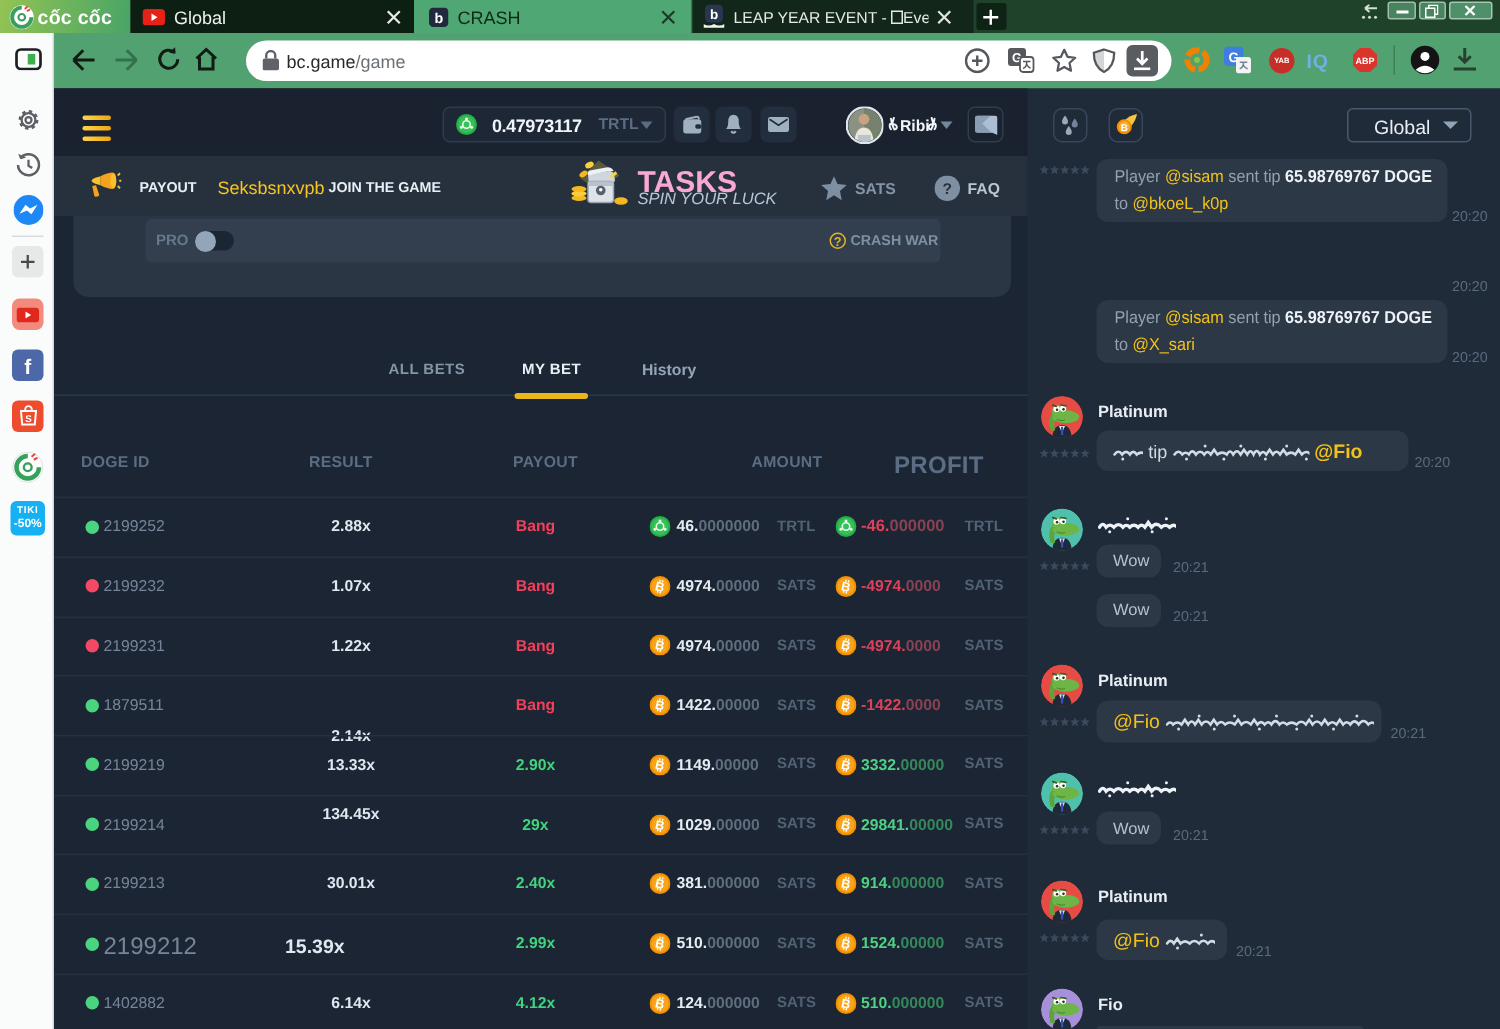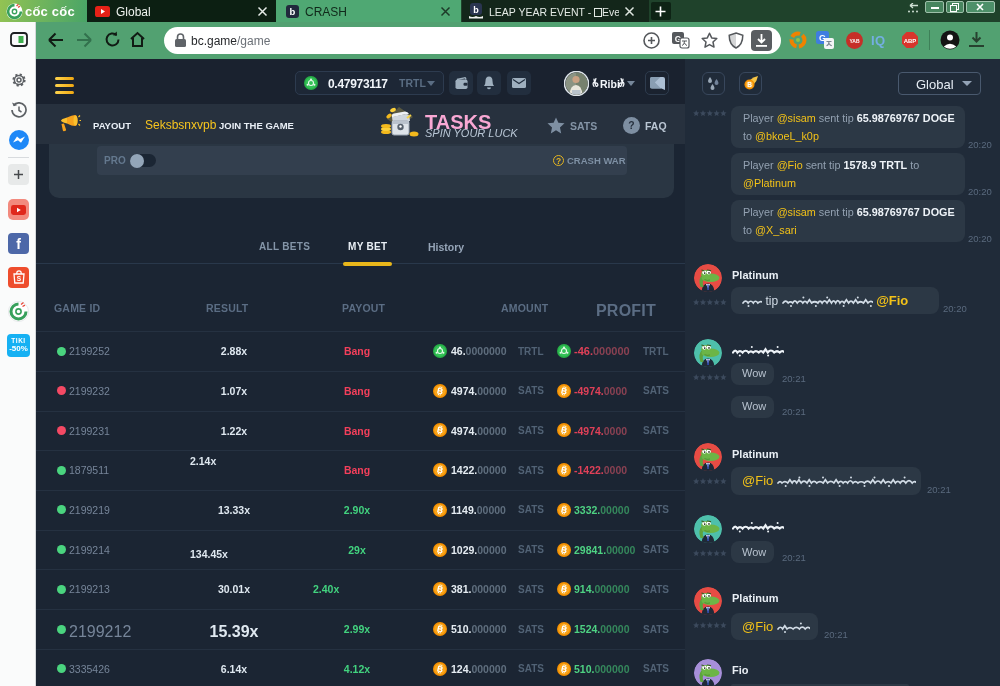--- a/index.html
+++ b/index.html
@@ -286,21 +286,21 @@
 <div class="abs b" style="left:104px;top:155px;font-size:10px;color:#64788e">PRO</div>
 <div class="abs" style="left:130px;top:154px;width:26px;height:13px;background:#1b2634;border-radius:7px"></div>
 <div class="abs" style="left:130px;top:153.5px;width:14px;height:14px;background:#93a5b8;border-radius:50%"></div>
 <div class="abs" style="left:553px;top:154.5px;width:11px;height:11px;border:1.3px solid #e3b421;border-radius:50%;color:#e3b421;font-size:8.5px;font-weight:bold;text-align:center;line-height:11px">?</div>
 <div class="abs b" style="left:567px;top:155px;font-size:9.5px;color:#7e90a4">CRASH WAR</div>
 <div class="abs b" style="left:259px;top:241px;font-size:10px;color:#8495a8;letter-spacing:.3px">ALL BETS</div>
 <div class="abs b" style="left:348px;top:241px;font-size:10px;color:#e9eff5;letter-spacing:.3px">MY BET</div>
 <div class="abs b" style="left:428px;top:240.5px;font-size:10.5px;color:#96a5b8">History</div>
 <div class="abs" style="left:36px;top:263px;width:649px;height:1px;background:#29384b"></div>
 <div class="abs" style="left:343px;top:262px;width:49px;height:3.5px;background:#e9b71b;border-radius:2px"></div>
-<div class="abs b" style="left:54px;top:301.5px;font-size:10.5px;color:#5b6d84;letter-spacing:.2px">GAME ID</div>
+<div class="abs b" style="left:54px;top:301.5px;font-size:10.5px;color:#5b6d84;letter-spacing:.2px">DOGE ID</div>
 <div class="abs b" style="left:206px;top:301.5px;font-size:10.5px;color:#5b6d84;letter-spacing:.2px">RESULT</div>
 <div class="abs b" style="left:342px;top:301.5px;font-size:10.5px;color:#5b6d84;letter-spacing:.2px">PAYOUT</div>
 <div class="abs b" style="left:501px;top:301.5px;font-size:10.5px;color:#5b6d84;letter-spacing:.2px">AMOUNT</div>
 <div class="abs b" style="left:596px;top:301.5px;font-size:16px;color:#5b6d84;letter-spacing:.2px">PROFIT</div>
 <div class="abs" style="left:36px;top:331.2px;width:649px;height:1px;background:#253141"></div>
 <div class="abs" style="left:56.5px;top:346.6px;width:9px;height:9px;border-radius:50%;background:#4ad47f"></div>
 <div class="abs" style="left:69px;top:345.1px;font-size:10.5px;color:#768599">2199252</div>
 <div class="abs b" style="left:190px;top:345.1px;width:88px;text-align:center;font-size:10.5px;color:#dfe8f0">2.88x</div>
 <div class="abs b" style="left:313px;top:345.1px;width:88px;text-align:center;font-size:10.5px;color:#f43f5b">Bang</div>
 <svg style="position:absolute;left:433px;top:344.05px" width="14" height="14" viewBox="0 0 14 14">
@@ -369,21 +369,21 @@
 <g transform="rotate(12 7 7)">
         <text x="7" y="10" font-family="Liberation Sans" font-size="8.4" font-weight="bold" fill="#fff" text-anchor="middle">B</text>
 <path d="M6.2 2.6 V4 M8 2.6 V4 M6.2 10 V11.4 M8 10 V11.4" stroke="#fff" stroke-width="0.9"></path>
       </g>
     </svg>
 <div class="abs b" style="left:574px;top:424.5px;font-size:10.5px;color:#e04058">-4974.<span style="color:#8a4152">0000</span></div>
 <div class="abs b" style="left:643px;top:425.0px;font-size:10px;color:#516275">SATS</div>
 <div class="abs" style="left:36px;top:450.3px;width:649px;height:1px;background:#253141"></div>
 <div class="abs" style="left:56.5px;top:465.7px;width:9px;height:9px;border-radius:50%;background:#4ad47f"></div>
 <div class="abs" style="left:69px;top:464.2px;font-size:10.5px;color:#768599">1879511</div>
-<div class="abs b" style="left:190px;top:455px;width:88px;font-size:10.5px;color:#dfe8f0">2.14x</div>
+<div class="abs b" style="left:190px;top:485px;width:88px;text-align:center;font-size:10.5px;color:#dfe8f0">2.14x</div>
 <div class="abs b" style="left:313px;top:464.2px;width:88px;text-align:center;font-size:10.5px;color:#f43f5b">Bang</div>
 <svg style="position:absolute;left:433px;top:463.15000000000003px" width="14" height="14" viewBox="0 0 14 14">
 <circle cx="7" cy="7" r="7" fill="#f59000"></circle>
       <circle cx="7" cy="7" r="5.6" fill="#f8a51b"></circle>
 <g transform="rotate(12 7 7)">
         <text x="7" y="10" font-family="Liberation Sans" font-size="8.4" font-weight="bold" fill="#fff" text-anchor="middle">B</text>
 <path d="M6.2 2.6 V4 M8 2.6 V4 M6.2 10 V11.4 M8 10 V11.4" stroke="#fff" stroke-width="0.9"></path>
       </g>
     </svg>
 <div class="abs b" style="left:451px;top:464.2px;font-size:10.5px;color:#e5ecf2">1422.<span style="color:#5f6e7e">00000</span></div>
@@ -419,21 +419,21 @@
 <g transform="rotate(12 7 7)">
         <text x="7" y="10" font-family="Liberation Sans" font-size="8.4" font-weight="bold" fill="#fff" text-anchor="middle">B</text>
 <path d="M6.2 2.6 V4 M8 2.6 V4 M6.2 10 V11.4 M8 10 V11.4" stroke="#fff" stroke-width="0.9"></path>
       </g>
     </svg>
 <div class="abs b" style="left:574px;top:503.9px;font-size:10.5px;color:#4ed283">3332.<span style="color:#35885c">00000</span></div>
 <div class="abs b" style="left:643px;top:504.4px;font-size:10px;color:#516275">SATS</div>
 <div class="abs" style="left:36px;top:529.7px;width:649px;height:1px;background:#253141"></div>
 <div class="abs" style="left:56.5px;top:545.1px;width:9px;height:9px;border-radius:50%;background:#4ad47f"></div>
 <div class="abs" style="left:69px;top:543.6px;font-size:10.5px;color:#768599">2199214</div>
-<div class="abs b" style="left:190px;top:548px;width:88px;text-align:left;font-size:10.5px;color:#dfe8f0">134.45x</div>
+<div class="abs b" style="left:190px;top:537px;width:88px;text-align:center;font-size:10.5px;color:#dfe8f0">134.45x</div>
 <div class="abs b" style="left:313px;top:543.6px;width:88px;text-align:center;font-size:10.5px;color:#42d37f">29x</div>
 <svg style="position:absolute;left:433px;top:542.5500000000001px" width="14" height="14" viewBox="0 0 14 14">
 <circle cx="7" cy="7" r="7" fill="#f59000"></circle>
       <circle cx="7" cy="7" r="5.6" fill="#f8a51b"></circle>
 <g transform="rotate(12 7 7)">
         <text x="7" y="10" font-family="Liberation Sans" font-size="8.4" font-weight="bold" fill="#fff" text-anchor="middle">B</text>
 <path d="M6.2 2.6 V4 M8 2.6 V4 M6.2 10 V11.4 M8 10 V11.4" stroke="#fff" stroke-width="0.9"></path>
       </g>
     </svg>
 <div class="abs b" style="left:451px;top:543.6px;font-size:10.5px;color:#e5ecf2">1029.<span style="color:#5f6e7e">00000</span></div>
@@ -445,21 +445,21 @@
         <text x="7" y="10" font-family="Liberation Sans" font-size="8.4" font-weight="bold" fill="#fff" text-anchor="middle">B</text>
 <path d="M6.2 2.6 V4 M8 2.6 V4 M6.2 10 V11.4 M8 10 V11.4" stroke="#fff" stroke-width="0.9"></path>
       </g>
     </svg>
 <div class="abs b" style="left:574px;top:543.6px;font-size:10.5px;color:#4ed283">29841.<span style="color:#35885c">00000</span></div>
 <div class="abs b" style="left:643px;top:544.1px;font-size:10px;color:#516275">SATS</div>
 <div class="abs" style="left:36px;top:569.4px;width:649px;height:1px;background:#253141"></div>
 <div class="abs" style="left:56.5px;top:584.8px;width:9px;height:9px;border-radius:50%;background:#4ad47f"></div>
 <div class="abs" style="left:69px;top:583.2px;font-size:10.5px;color:#768599">2199213</div>
 <div class="abs b" style="left:190px;top:583.2px;width:88px;text-align:center;font-size:10.5px;color:#dfe8f0">30.01x</div>
-<div class="abs b" style="left:313px;top:583.2px;width:88px;text-align:left;font-size:10.5px;color:#42d37f">2.40x</div>
+<div class="abs b" style="left:313px;top:583.2px;width:88px;text-align:center;font-size:10.5px;color:#42d37f">2.40x</div>
 <svg style="position:absolute;left:433px;top:582.25px" width="14" height="14" viewBox="0 0 14 14">
 <circle cx="7" cy="7" r="7" fill="#f59000"></circle>
       <circle cx="7" cy="7" r="5.6" fill="#f8a51b"></circle>
 <g transform="rotate(12 7 7)">
         <text x="7" y="10" font-family="Liberation Sans" font-size="8.4" font-weight="bold" fill="#fff" text-anchor="middle">B</text>
 <path d="M6.2 2.6 V4 M8 2.6 V4 M6.2 10 V11.4 M8 10 V11.4" stroke="#fff" stroke-width="0.9"></path>
       </g>
     </svg>
 <div class="abs b" style="left:451px;top:583.2px;font-size:10.5px;color:#e5ecf2">381.<span style="color:#5f6e7e">000000</span></div>
 <div class="abs b" style="left:518px;top:583.8px;font-size:10px;color:#516275">SATS</div>
@@ -469,21 +469,21 @@
 <g transform="rotate(12 7 7)">
         <text x="7" y="10" font-family="Liberation Sans" font-size="8.4" font-weight="bold" fill="#fff" text-anchor="middle">B</text>
 <path d="M6.2 2.6 V4 M8 2.6 V4 M6.2 10 V11.4 M8 10 V11.4" stroke="#fff" stroke-width="0.9"></path>
       </g>
     </svg>
 <div class="abs b" style="left:574px;top:583.2px;font-size:10.5px;color:#4ed283">914.<span style="color:#35885c">000000</span></div>
 <div class="abs b" style="left:643px;top:583.8px;font-size:10px;color:#516275">SATS</div>
 <div class="abs" style="left:36px;top:609.1px;width:649px;height:1px;background:#253141"></div>
 <div class="abs" style="left:56.5px;top:624.5px;width:9px;height:9px;border-radius:50%;background:#4ad47f"></div>
 <div class="abs" style="left:69px;top:623.0px;font-size:16px;color:#768599">2199212</div>
-<div class="abs b" style="left:190px;top:623.0px;width:88px;text-align:center;font-size:16px;color:#dfe8f0">15.39x</div>
+<div class="abs b" style="left:190px;top:623.0px;width:88px;text-align:left;font-size:13px;color:#dfe8f0">15.39x</div>
 <div class="abs b" style="left:313px;top:623.0px;width:88px;text-align:center;font-size:10.5px;color:#42d37f">2.99x</div>
 <svg style="position:absolute;left:433px;top:621.95px" width="14" height="14" viewBox="0 0 14 14">
 <circle cx="7" cy="7" r="7" fill="#f59000"></circle>
       <circle cx="7" cy="7" r="5.6" fill="#f8a51b"></circle>
 <g transform="rotate(12 7 7)">
         <text x="7" y="10" font-family="Liberation Sans" font-size="8.4" font-weight="bold" fill="#fff" text-anchor="middle">B</text>
 <path d="M6.2 2.6 V4 M8 2.6 V4 M6.2 10 V11.4 M8 10 V11.4" stroke="#fff" stroke-width="0.9"></path>
       </g>
     </svg>
 <div class="abs b" style="left:451px;top:623.0px;font-size:10.5px;color:#e5ecf2">510.<span style="color:#5f6e7e">000000</span></div>
@@ -493,21 +493,21 @@
       <circle cx="7" cy="7" r="5.6" fill="#f8a51b"></circle>
 <g transform="rotate(12 7 7)">
         <text x="7" y="10" font-family="Liberation Sans" font-size="8.4" font-weight="bold" fill="#fff" text-anchor="middle">B</text>
 <path d="M6.2 2.6 V4 M8 2.6 V4 M6.2 10 V11.4 M8 10 V11.4" stroke="#fff" stroke-width="0.9"></path>
       </g>
     </svg>
 <div class="abs b" style="left:574px;top:623.0px;font-size:10.5px;color:#4ed283">1524.<span style="color:#35885c">00000</span></div>
 <div class="abs b" style="left:643px;top:623.5px;font-size:10px;color:#516275">SATS</div>
 <div class="abs" style="left:36px;top:648.8px;width:649px;height:1px;background:#253141"></div>
 <div class="abs" style="left:56.5px;top:664.1px;width:9px;height:9px;border-radius:50%;background:#4ad47f"></div>
-<div class="abs" style="left:69px;top:662.6px;font-size:10.5px;color:#768599">3335426</div>
+<div class="abs" style="left:69px;top:662.6px;font-size:10.5px;color:#768599">1402882</div>
 <div class="abs b" style="left:190px;top:662.6px;width:88px;text-align:center;font-size:10.5px;color:#dfe8f0">6.14x</div>
 <div class="abs b" style="left:313px;top:662.6px;width:88px;text-align:center;font-size:10.5px;color:#42d37f">4.12x</div>
 <svg style="position:absolute;left:433px;top:661.65px" width="14" height="14" viewBox="0 0 14 14">
 <circle cx="7" cy="7" r="7" fill="#f59000"></circle>
       <circle cx="7" cy="7" r="5.6" fill="#f8a51b"></circle>
 <g transform="rotate(12 7 7)">
         <text x="7" y="10" font-family="Liberation Sans" font-size="8.4" font-weight="bold" fill="#fff" text-anchor="middle">B</text>
 <path d="M6.2 2.6 V4 M8 2.6 V4 M6.2 10 V11.4 M8 10 V11.4" stroke="#fff" stroke-width="0.9"></path>
       </g>
     </svg>
@@ -544,24 +544,20 @@
       <path transform="translate(10.0 3.3)" d="M0 -3.2 L0.9 -1.05 3.1 -0.9 1.4 0.6 2 2.8 0 1.6 -2 2.8 -1.4 0.6 -3.1 -0.9 -0.9 -1.05 Z" fill="#3c4a5d"></path>
       <path transform="translate(16.8 3.3)" d="M0 -3.2 L0.9 -1.05 3.1 -0.9 1.4 0.6 2 2.8 0 1.6 -2 2.8 -1.4 0.6 -3.1 -0.9 -0.9 -1.05 Z" fill="#3c4a5d"></path>
       <path transform="translate(23.6 3.3)" d="M0 -3.2 L0.9 -1.05 3.1 -0.9 1.4 0.6 2 2.8 0 1.6 -2 2.8 -1.4 0.6 -3.1 -0.9 -0.9 -1.05 Z" fill="#3c4a5d"></path>
       <path transform="translate(30.4 3.3)" d="M0 -3.2 L0.9 -1.05 3.1 -0.9 1.4 0.6 2 2.8 0 1.6 -2 2.8 -1.4 0.6 -3.1 -0.9 -0.9 -1.05 Z" fill="#3c4a5d"></path>
     </svg>
 <div class="abs" style="left:731px;top:106px;width:234px;height:42px;background:#2c3845;border-radius:8px;padding:4px 12px;font-size:11.5px;color:#93a1b1;line-height:17.5px">
       <div style="white-space:nowrap;transform:scaleX(.94);transform-origin:0 50%">Player <span style="color:#f3c218">@sisam</span> sent tip <span class="b" style="color:#eef3f8">65.98769767 DOGE</span></div>
       <div style="white-space:nowrap;transform:scaleX(.94);transform-origin:0 50%">to <span style="color:#f3c218">@bkoeL_k0p</span></div>
     </div>
 <div class="abs" style="left:968px;top:139px;font-size:9.5px;color:#5a6a7e">20:20</div>
-<div class="abs" style="left:731px;top:153px;width:234px;height:42px;background:#2c3845;border-radius:8px;padding:4px 12px;font-size:11.5px;color:#93a1b1;line-height:17.5px">
-      <div style="white-space:nowrap;transform:scaleX(.94);transform-origin:0 50%">Player <span style="color:#f3c218">@Fio</span> sent tip <span class="b" style="color:#eef3f8">1578.9 TRTL</span> to</div>
-      <div style="white-space:nowrap;transform:scaleX(.94);transform-origin:0 50%"><span style="color:#f3c218">@Platinum</span></div>
-    </div>
 <div class="abs" style="left:968px;top:186px;font-size:9.5px;color:#5a6a7e">20:20</div>
 <div class="abs" style="left:731px;top:200px;width:234px;height:42px;background:#2c3845;border-radius:8px;padding:4px 12px;font-size:11.5px;color:#93a1b1;line-height:17.5px">
       <div style="white-space:nowrap;transform:scaleX(.94);transform-origin:0 50%">Player <span style="color:#f3c218">@sisam</span> sent tip <span class="b" style="color:#eef3f8">65.98769767 DOGE</span></div>
       <div style="white-space:nowrap;transform:scaleX(.94);transform-origin:0 50%">to <span style="color:#f3c218">@X_sari</span></div>
     </div>
 <div class="abs" style="left:968px;top:233px;font-size:9.5px;color:#5a6a7e">20:20</div>
 <svg style="position:absolute;left:694px;top:264px" width="28" height="28" viewBox="0 0 28 28">
 <defs>
         <clipPath id="cr1">
           <circle cx="14" cy="14" r="14"></circle>

